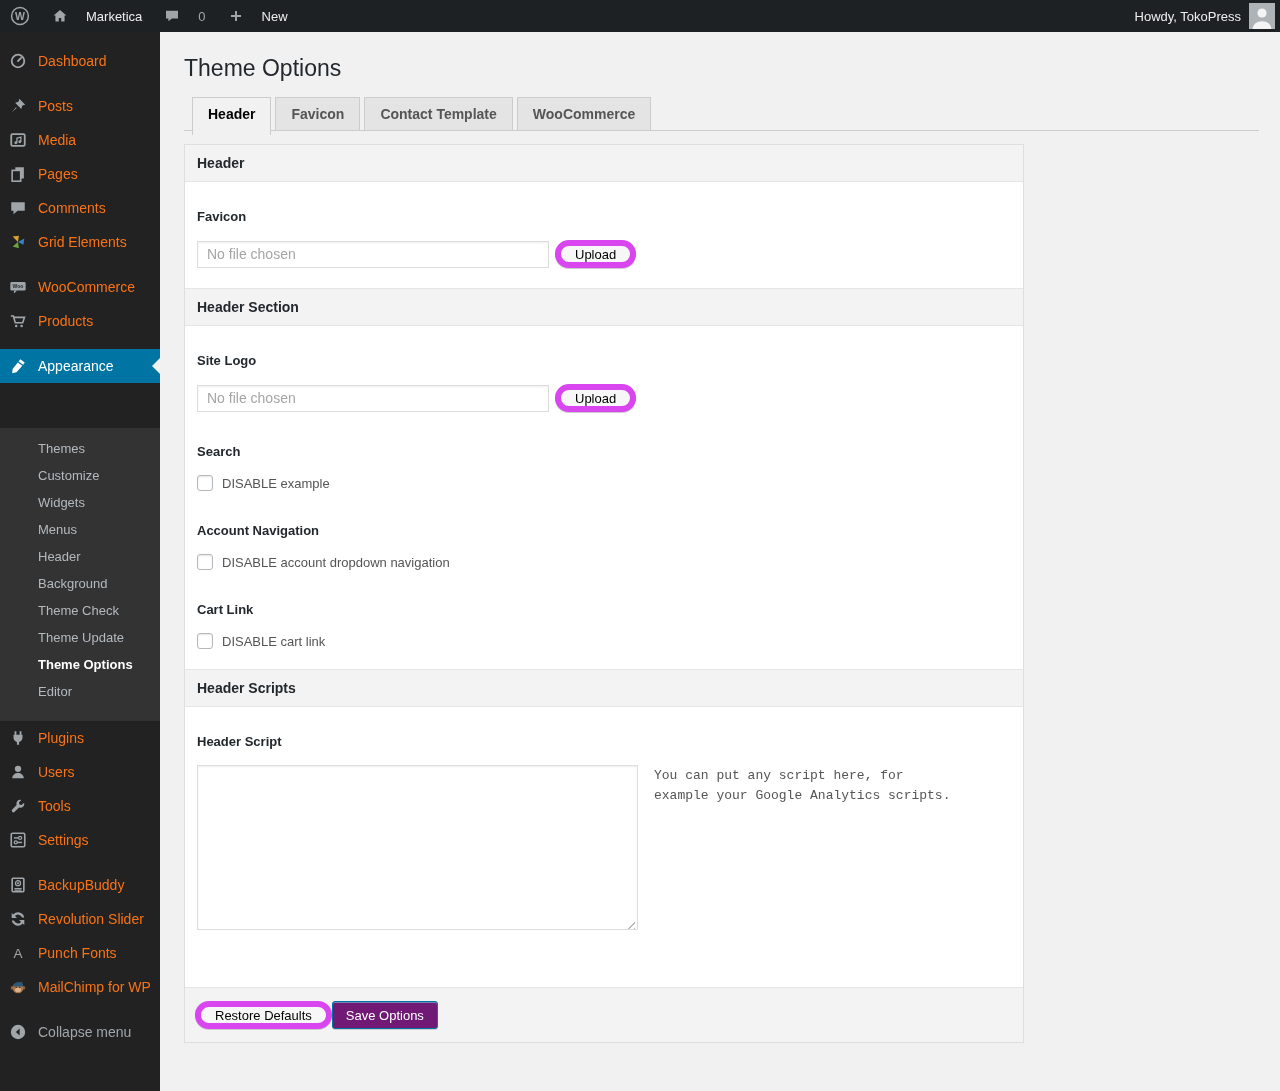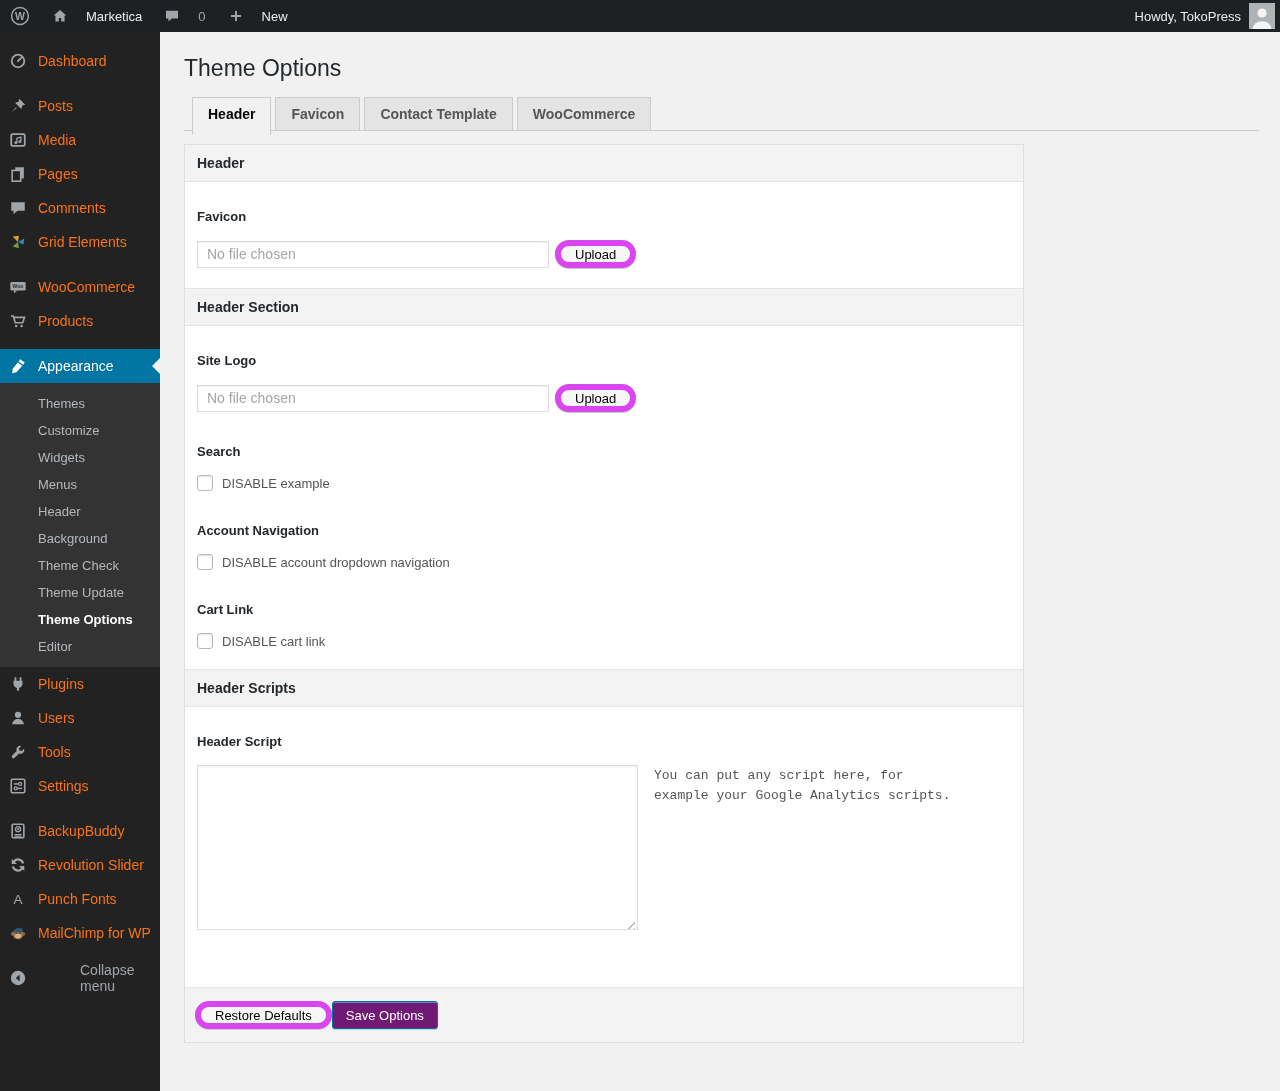--- a/index.html
+++ b/index.html
@@ -29,21 +29,21 @@
     height:34px; display:flex; align-items:center; padding-left:8px;
     color:#f97316; font-size:14px; cursor:pointer; position:relative;
   }
   .micon { width:20px; height:20px; margin-right:10px; display:flex; align-items:center; justify-content:center; flex:0 0 20px; }
   .menu-sep { height:11px; }
   .menu-item.active { background:#0074a2; color:#fff; }
   .menu-item.active::after {
     content:""; position:absolute; right:0; top:50%; margin-top:-8px;
     border:8px solid transparent; border-right-color:#f1f1f1;
   }
-  .submenu { background:#333; padding:7px 0 7px; }
+  .submenu { background:#333; padding:7px 0 16px;margin-top:45px; }
   .sub-item { padding:7px 0 7px 38px; font-size:13px; color:#b4b9be; line-height:13px; cursor:pointer; }
   .sub-item.current { color:#fff; font-weight:bold; }
   
   .main { flex:1; padding:0 21px 0 24px; }
   h1.page-title { font-size:23px; font-weight:500; color:#23282d; margin:22px 0 0; line-height:29px; }
   .nav-tab-wrapper { margin-top:14px; border-bottom:1px solid #ccc; padding-left:8px; }
   .nav-tab {
     display:inline-block; border:1px solid #ccc; border-bottom:none;
     background:#e4e4e4; color:#555; font-size:14px; font-weight:600;
     padding:8px 15px; margin-right:4px; cursor:pointer; position:relative;
@@ -343,21 +343,21 @@
             <ellipse cx="10" cy="13.2" rx="3.4" ry="2.4" fill="#d8b38e"></ellipse>
             <circle cx="8" cy="10.5" r=".7" fill="#3c2a1a"></circle>
             <circle cx="12" cy="10.5" r=".7" fill="#3c2a1a"></circle>
           </svg>
         </span>
       <span>MailChimp for WP</span>
     </div>
 
     <div class="menu-sep"></div>
 
-    <div class="menu-item" style="color:#a0a5aa;gap:42px;">
+    <div class="menu-item" style="color:#a0a5aa;">
       <span class="micon">
           <svg viewBox="0 0 20 20" width="18" height="18">
             <circle cx="10" cy="10" r="8" fill="#a0a5aa"></circle>
             <path d="M11.8 6L7.6 10l4.2 4z" fill="#222"></path>
           </svg>
         </span>
       <span>Collapse menu</span>
     </div>
   </div>
 

